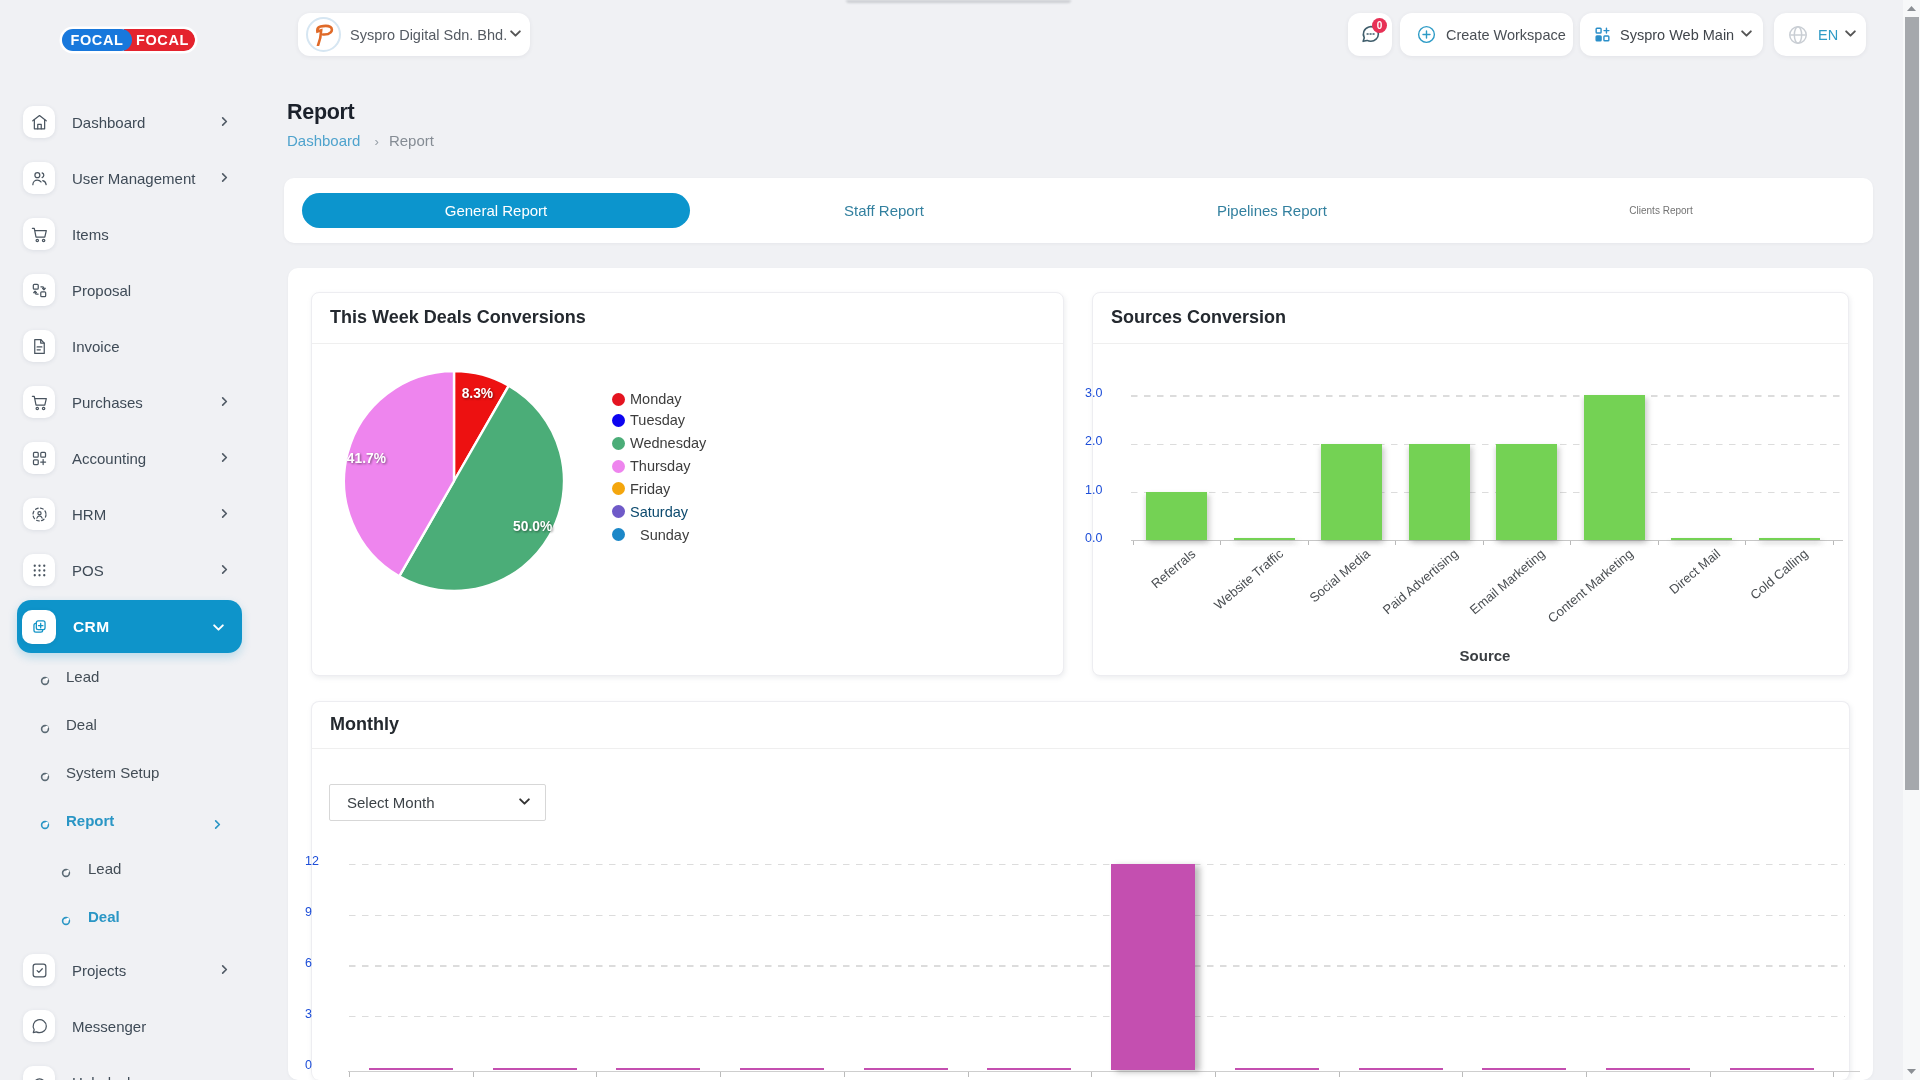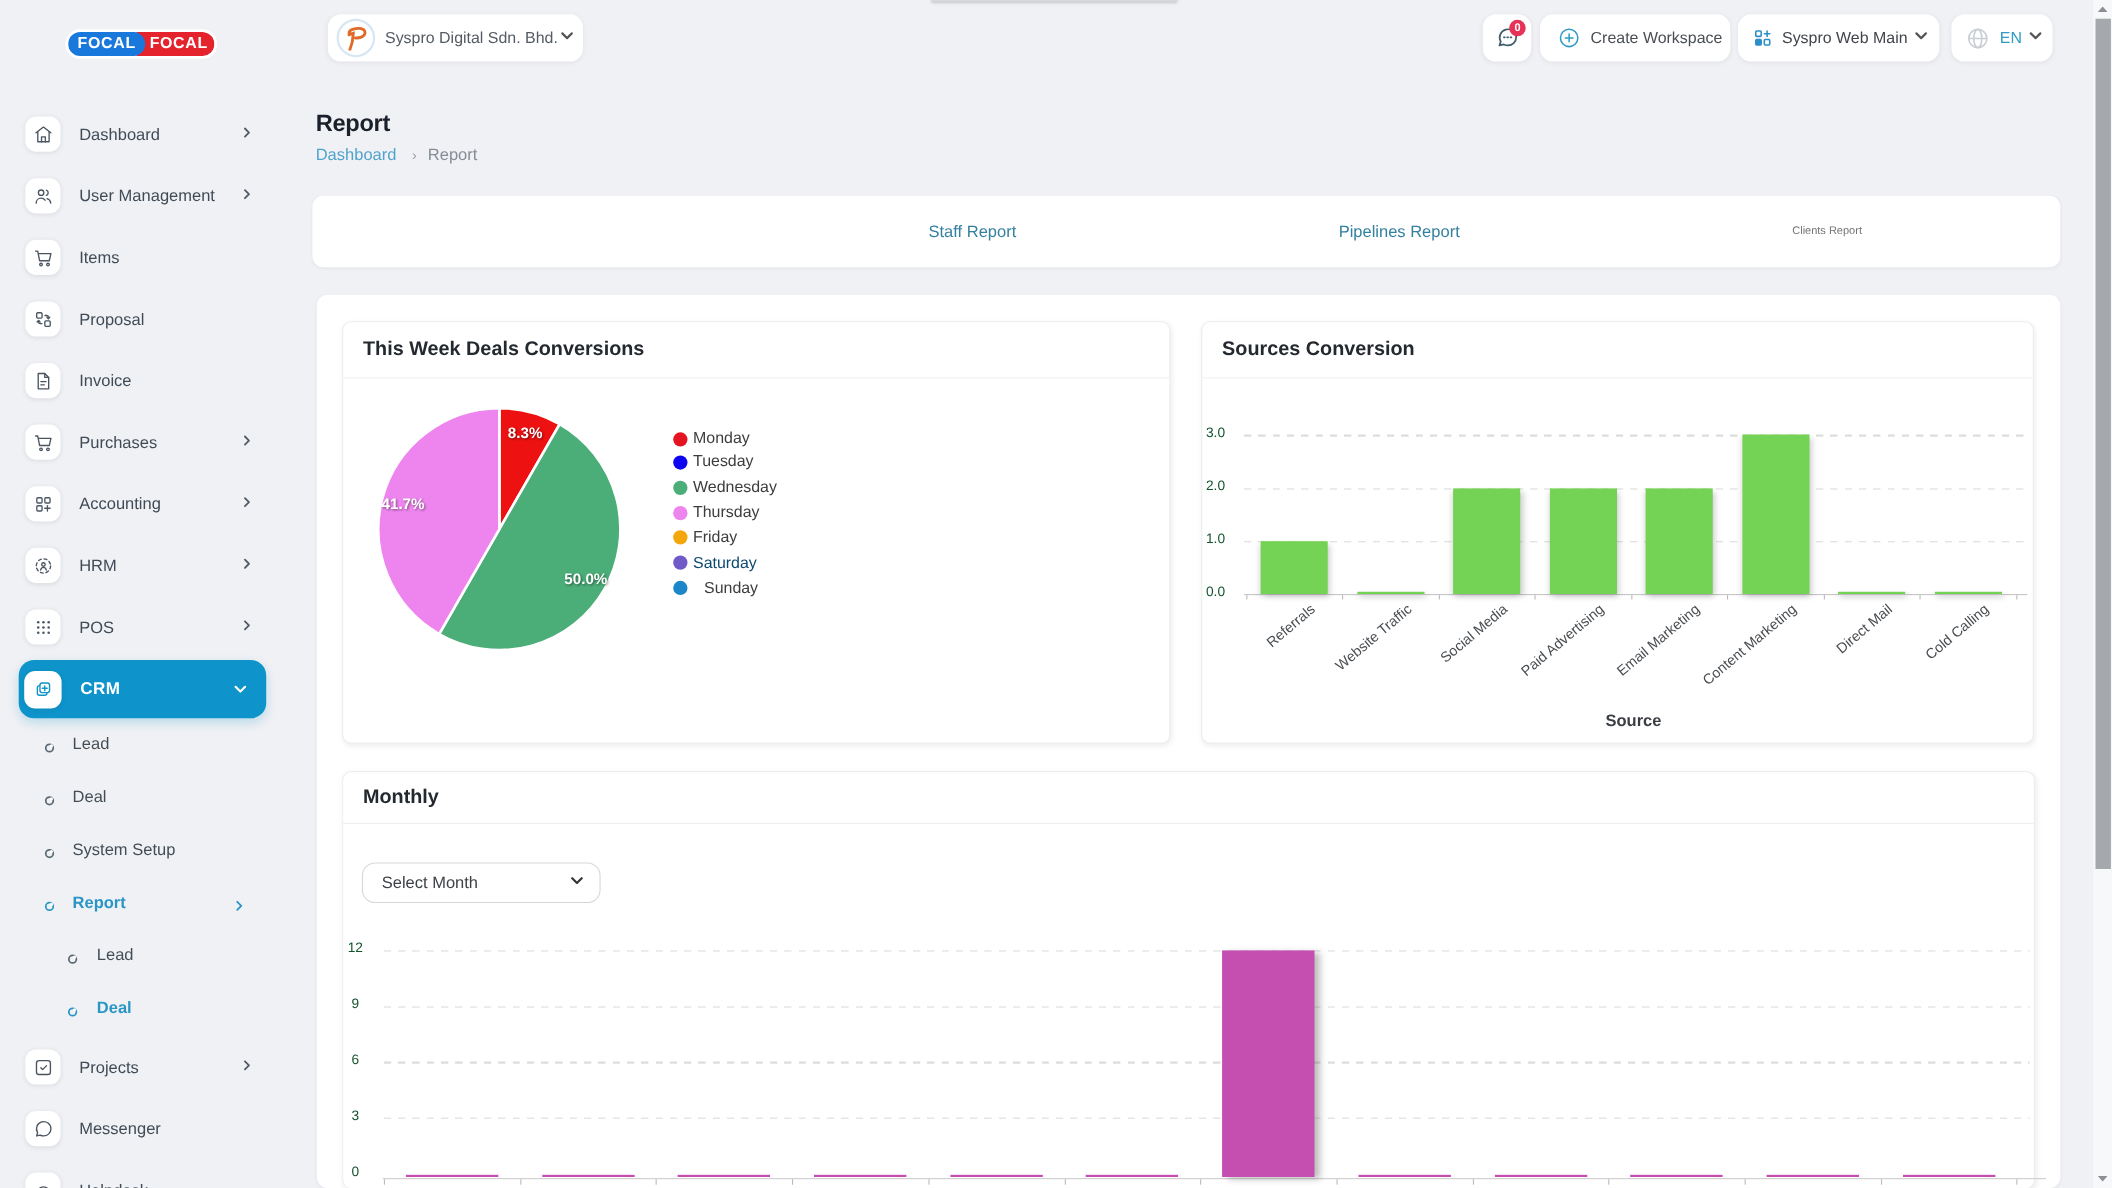--- a/index.html
+++ b/index.html
@@ -7,21 +7,21 @@
 .ibox{width:32px;height:32px;background:#fff;border-radius:10px;box-shadow:0 1px 4px rgba(40,60,90,.10);display:flex;align-items:center;justify-content:center;flex:0 0 auto}
 .mrow{position:absolute;left:23px;width:216px;height:56px;display:flex;align-items:center}
 .mlab{font-size:15px;color:#3f4b57;margin-left:17px;flex:1}
 .mch{margin-right:9px}
 .crm{position:absolute;left:17px;top:600px;width:225px;height:53px;background:#0e94ca;border-radius:14px;display:flex;align-items:center;padding-left:5px;box-shadow:0 4px 10px rgba(14,148,202,.24)}
 .card{position:absolute;background:#fff;border-radius:10px}
 .icard{position:absolute;background:#fff;border-radius:8px;border:1px solid #ededf1;box-shadow:1px 2px 5px rgba(120,130,140,.14)}
 .ctitle{position:absolute;left:19px;font-size:18px;font-weight:bold;color:#24292f}
 .cdiv{position:absolute;left:0;width:100%;height:1px;background:#efefef}
 .gl{position:absolute;height:1.2px;background:repeating-linear-gradient(90deg,#dcdcdc 0 6px,rgba(0,0,0,0) 7px 13px)}
-.ylab{position:absolute;font-size:12.5px;color:#14532d;text-align:center}
+.ylab{position:absolute;font-size:12.5px;color:#1d4ed8;text-align:left}
 .xlab{position:absolute;font-size:13px;color:#4a4e52;transform:rotate(-40deg);transform-origin:top right;white-space:nowrap}
 .gbar{position:absolute;background:#74d254;box-shadow:3px 3px 5px rgba(110,110,110,.30),-2px 3px 4px rgba(110,110,110,.16)}
 .mbar{position:absolute;background:#c44fb0}
 .topbtn{position:absolute;top:13px;height:43px;background:#fff;border-radius:12px;box-shadow:0 1px 4px rgba(60,70,90,.08);display:flex;align-items:center;white-space:nowrap}
 </style></head>
 <body>
 <div style="position:absolute;left:846px;top:0;width:225px;height:2.5px;background:rgba(125,130,137,.32);border-radius:0 0 3px 3px;filter:blur(1.2px)"></div>
 
 <div style="position:absolute;left:62px;top:29px;width:133px;height:22px;border-radius:11px;overflow:hidden;display:flex;font-weight:bold;font-size:14.5px;letter-spacing:.6px;color:#fff;box-shadow:0 0 0 2.5px #fff">
 <span style="background:#1878dc;flex:0 0 70px;text-align:center;line-height:22px;border-radius:0 11px 11px 0">FOCAL</span>
@@ -282,20 +282,21 @@
     <span style="margin-right:9px"><svg width="13" height="13" viewBox="0 0 12 12" fill="none" stroke="#555" stroke-width="1.8" stroke-linecap="round" stroke-linejoin="round">
         <path d="M2 4l4 4 4-4"></path>
       </svg></span>
   </div>
 
 <div style="position:absolute;left:287px;top:100px;font-size:21.5px;font-weight:600;color:#1b212b;letter-spacing:-.3px">Report</div>
 <div style="position:absolute;left:287px;top:132px;font-size:15px;color:#4fa3cd">Dashboard
 <span style="color:#98a0a8;margin:0 10px;font-size:13px">›</span><span style="color:#858c94">Report</span></div>
 
 <div class="card" style="left:284px;top:178px;width:1589px;height:65px;box-shadow:0 1px 3px rgba(60,70,90,.06)">
+<div style="position:absolute;left:18px;top:15px;width:388px;height:35px;border-radius:17.5px;background:#0c95cd;color:#fff;font-size:15px;display:flex;align-items:center;justify-content:center">General Report</div>
 <div style="position:absolute;left:794px;top:15px;width:388px;height:35px;color:#33809f;font-size:15px;display:flex;align-items:center;justify-content:center">Pipelines Report</div>
 <div style="position:absolute;left:406px;top:15px;width:388px;height:35px;color:#33809f;font-size:15px;display:flex;align-items:center;justify-content:center">Staff Report</div>
 <div style="position:absolute;left:1183px;top:15px;width:388px;height:35px;color:#737373;font-size:10px;display:flex;align-items:center;justify-content:center">Clients Report</div>
 </div>
 
 <div class="card" style="left:288px;top:268px;width:1585px;height:812px;box-shadow:0 1px 3px rgba(60,70,90,.05)"></div>
 <div class="icard" style="left:311px;top:292px;width:753px;height:384px"></div>
 <div class="icard" style="left:1092px;top:292px;width:757px;height:384px"></div>
 <div class="ctitle" style="left:330px;top:307px">This Week Deals Conversions</div>
 <div class="cdiv" style="left:312px;top:343px;width:751px"></div>
@@ -370,21 +371,21 @@
 <div style="position:absolute;left:1482.8px;top:541px;width:1px;height:4px;background:#b9b9b9"></div>
 <div style="position:absolute;left:1570.2px;top:541px;width:1px;height:4px;background:#b9b9b9"></div>
 <div style="position:absolute;left:1657.8px;top:541px;width:1px;height:4px;background:#b9b9b9"></div>
 <div style="position:absolute;left:1745.2px;top:541px;width:1px;height:4px;background:#b9b9b9"></div>
 <div style="position:absolute;left:1832.8px;top:541px;width:1px;height:4px;background:#b9b9b9"></div>
 <div style="position:absolute;left:1400px;top:647px;width:170px;text-align:center;font-size:15px;font-weight:bold;color:#3a3e42">Source</div>
 
 <div class="icard" style="left:311px;top:701px;width:1539px;height:379px;border-bottom:none"></div>
 <div class="ctitle" style="left:330px;top:714px">Monthly</div>
 <div class="cdiv" style="left:311px;top:748px;width:1538px"></div>
-<div style="position:absolute;left:329px;top:784px;width:217px;height:37px;border:1px solid #d7d7d7;border-radius:12px;background:#fff;display:flex;align-items:center">
+<div style="position:absolute;left:329px;top:784px;width:217px;height:37px;border:1px solid #d7d7d7;border-radius:2px;background:#fff;display:flex;align-items:center">
 <span style="font-size:15px;color:#3c4247;margin-left:17px;flex:1">Select Month</span>
 <span style="margin-right:14px"><svg width="13" height="13" viewBox="0 0 12 12" fill="none" stroke="#333" stroke-width="1.8" stroke-linecap="round" stroke-linejoin="round">
         <path d="M2 4l4 4 4-4"></path>
       </svg></span>
   </div>
 <div style="position:absolute;left:348px;top:1070.5px;width:1512px;height:1.2px;background:#cecece"></div>
 <div class="gl" style="left:349px;top:863.9px;width:1496px"></div>
 <div class="ylab" style="left:305px;top:854.4px;width:36px">12</div>
 <div class="gl" style="left:349px;top:914.7px;width:1496px"></div>
 <div class="ylab" style="left:305px;top:905.2px;width:36px">9</div>

